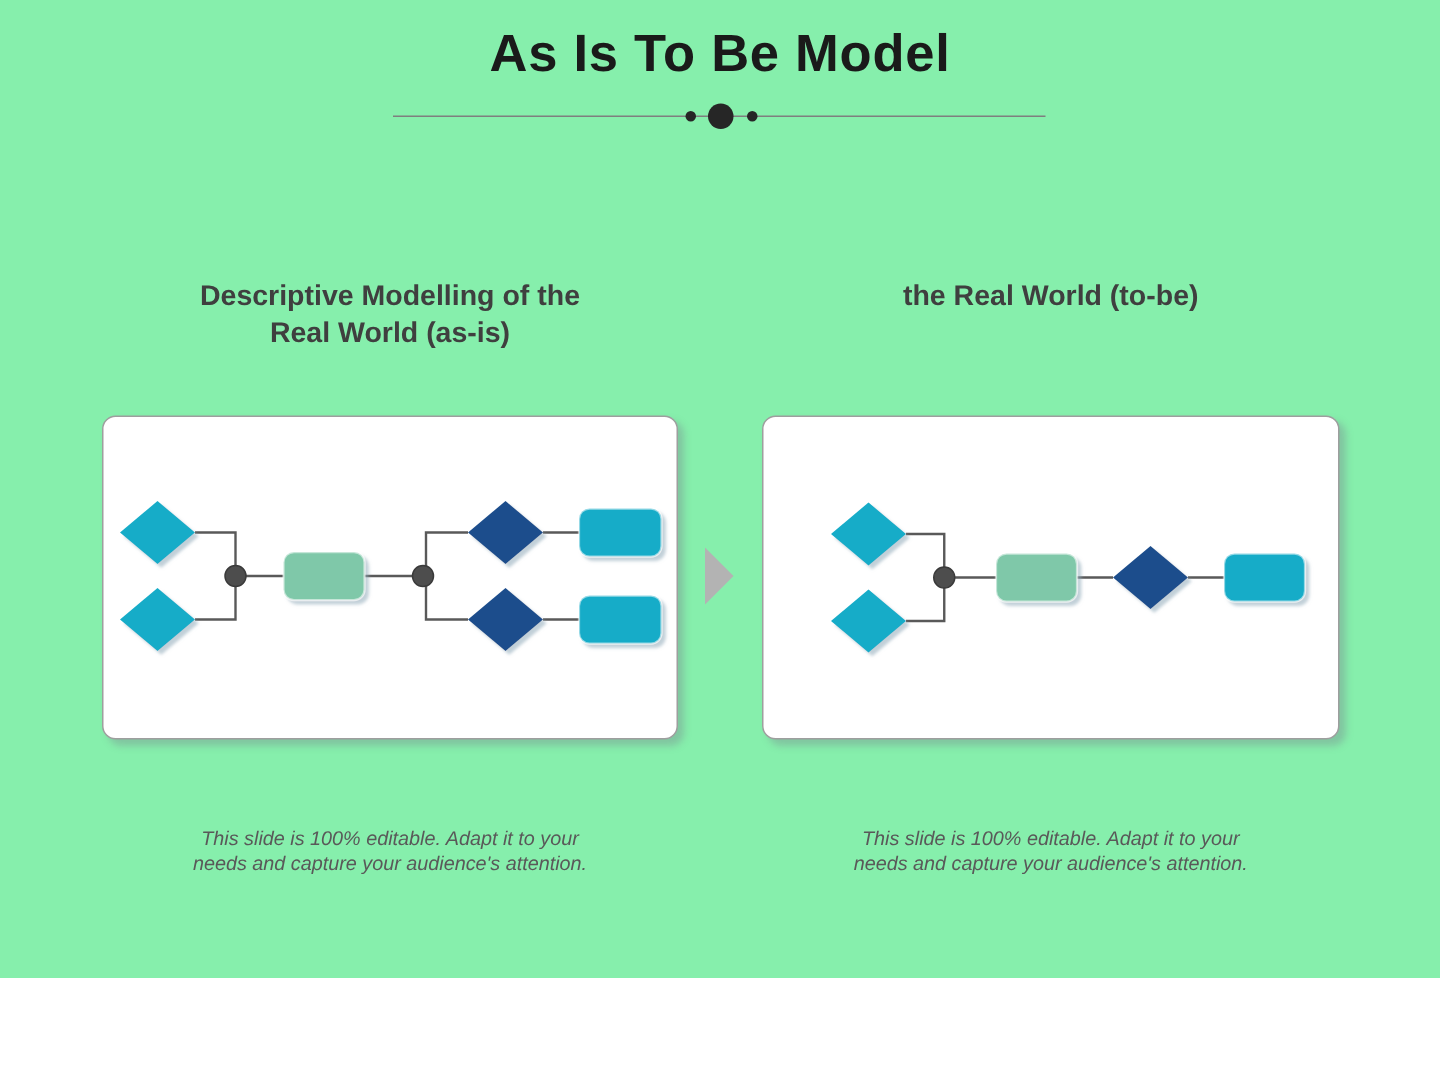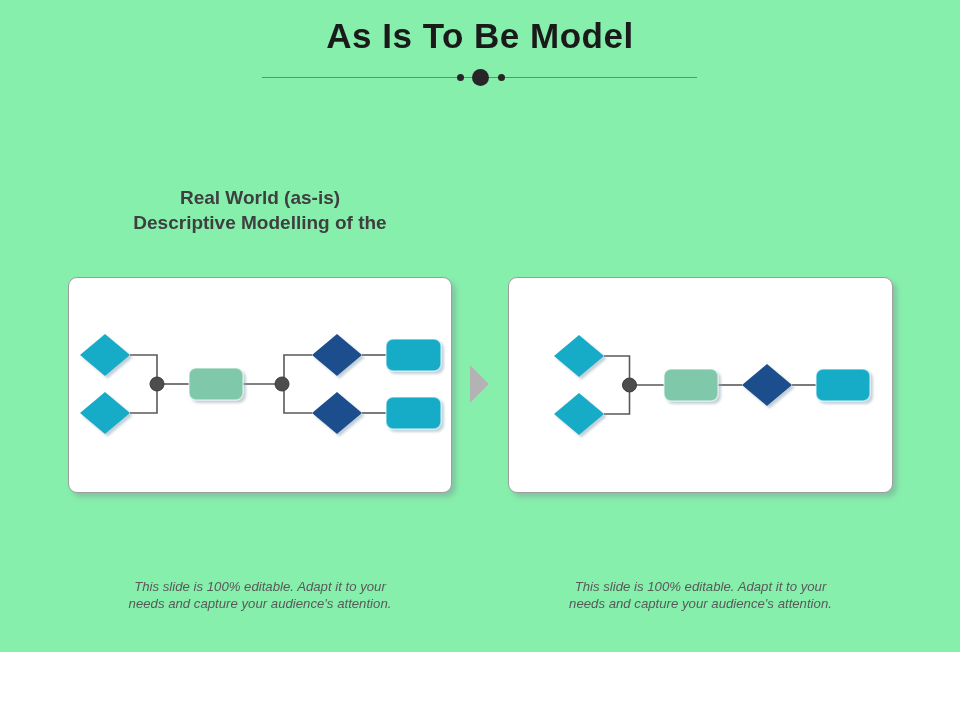--- a/index.html
+++ b/index.html
@@ -87,21 +87,20 @@
   .panel svg { display: block; }
 
   .col-footer {
     position: absolute;
     top: 551px;
     text-align: center;
     font-style: italic;
     font-size: 13.2px;
     line-height: 16.5px;
     color: var(--footer_text, #595959);
-    margin-top: 28px;
   }
   .col-footer.left  { left: 68px;  width: 384px; }
   .col-footer.right { left: 508px; width: 385px; }
 
   
   .between-arrow {
     position: absolute;
     left: 470px;
     top: 365px;
     width: 0; height: 0;
@@ -126,25 +125,26 @@
   <div class="title">As Is To Be Model</div>
 
   <div class="divider">
     <div class="divider-line"></div>
     <div class="divider-dot-small left"></div>
     <div class="divider-dot-big"></div>
     <div class="divider-dot-small right"></div>
   </div>
 
   <div class="col-heading left">
+    <div>Descriptive Modelling of the</div>
     <div>Real World (as-is)</div>
-    <div>Descriptive Modelling of the</div>
   </div>
 
   <div class="col-heading right">
+    <div>the Real World (to-be)</div>
   </div>
 
   <div class="panel left">
     <svg width="381" height="213" viewBox="0 0 381 213">
       <defs>
         <filter id="shL" x="-30%" y="-30%" width="160%" height="160%">
           <feDropShadow dx="2.5" dy="2.5" stdDeviation="1.2" flood-color="#8FA8B8" flood-opacity="0.55"></feDropShadow>
         </filter>
       </defs>
 

